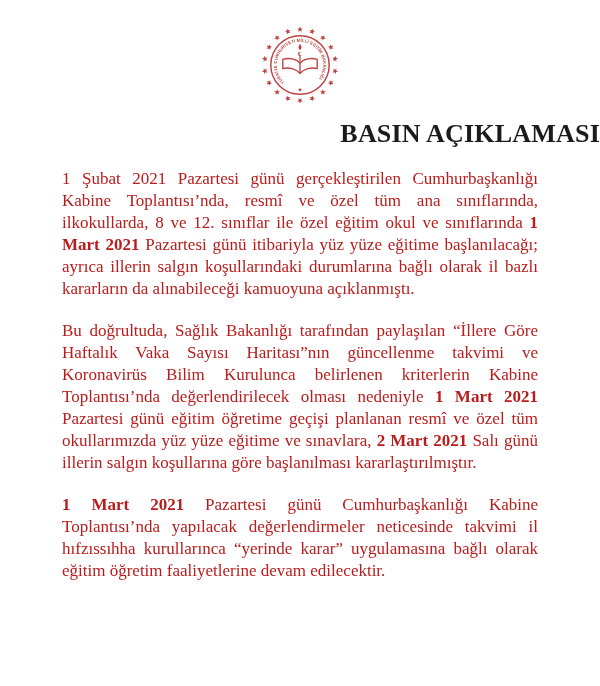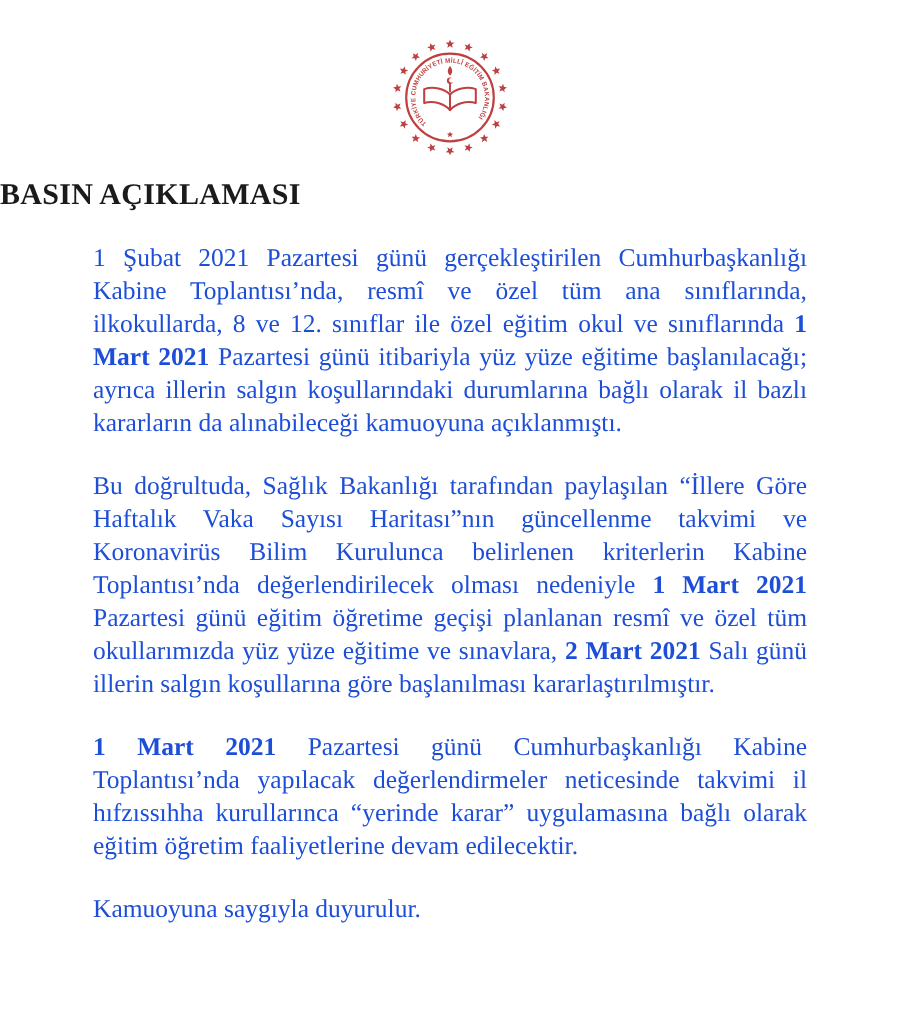--- a/index.html
+++ b/index.html
@@ -8,33 +8,33 @@
     width:600px;height:686px;
     background:#ffffff;
     font-family:"Liberation Serif","DejaVu Serif",serif;
     color:#1e1e1e;
     overflow:hidden;
   }
   .logo-wrap{padding-top:25px;display:flex;justify-content:center;}
   .seal{width:84px;height:80px;display:block;}
   .doc-title{
     margin:14px 0 0;
-    text-align:left;
-    font-size:20px;
+    text-align:right;
+    font-size:26px;
     font-weight:700;
     letter-spacing:0.2px;
     color:#1b1b1b;
   }
   .content{margin:19px 62px 0;}
   .content p{
     margin:0 0 20px;
     font-size:17px;
     line-height:22px;
     text-align:justify;
-    color:#1d4ed8;
+    color:#b91c1c;
   }
   .content p.closing{text-align:left;margin-bottom:0;}
   .content strong{font-weight:700;}
   .ring-text{
     font-family:"Liberation Sans","DejaVu Sans",sans-serif;
     font-weight:700;
   }
 </style>
 </head>
 <body>
@@ -96,17 +96,16 @@
   <h1 class="doc-title">BASIN AÇIKLAMASI</h1>
 
   <div class="content">
 
     <p><span>1 Şubat 2021 Pazartesi günü gerçekleştirilen Cumhurbaşkanlığı Kabine Toplantısı’nda, resmî ve özel tüm ana sınıflarında, ilkokullarda, 8 ve 12. sınıflar ile özel eğitim okul ve sınıflarında </span><strong>1 Mart 2021</strong><span> Pazartesi günü itibariyla yüz yüze eğitime başlanılacağı; ayrıca illerin salgın koşullarındaki durumlarına bağlı olarak il bazlı kararların da alınabileceği kamuoyuna açıklanmıştı.</span></p>
 
     <p><span>Bu doğrultuda, Sağlık Bakanlığı tarafından paylaşılan “İllere Göre Haftalık Vaka Sayısı Haritası”nın güncellenme takvimi ve Koronavirüs Bilim Kurulunca belirlenen kriterlerin Kabine Toplantısı’nda değerlendirilecek olması nedeniyle </span><strong>1 Mart 2021</strong><span> Pazartesi günü eğitim öğretime geçişi planlanan resmî ve özel tüm okullarımızda yüz yüze eğitime ve sınavlara, </span><strong>2 Mart 2021</strong><span> Salı günü illerin salgın koşullarına göre başlanılması kararlaştırılmıştır.</span></p>
 
     <p><strong>1 Mart 2021</strong><span> Pazartesi günü Cumhurbaşkanlığı Kabine Toplantısı’nda yapılacak değerlendirmeler neticesinde takvimi il hıfzıssıhha kurullarınca “yerinde karar” uygulamasına bağlı olarak eğitim öğretim faaliyetlerine devam edilecektir.</span></p>
 
-    <p class="closing">Kamuoyuna saygıyla duyurulur.</p>
 
   </div>
 
 </div>
 
 </body></html>

